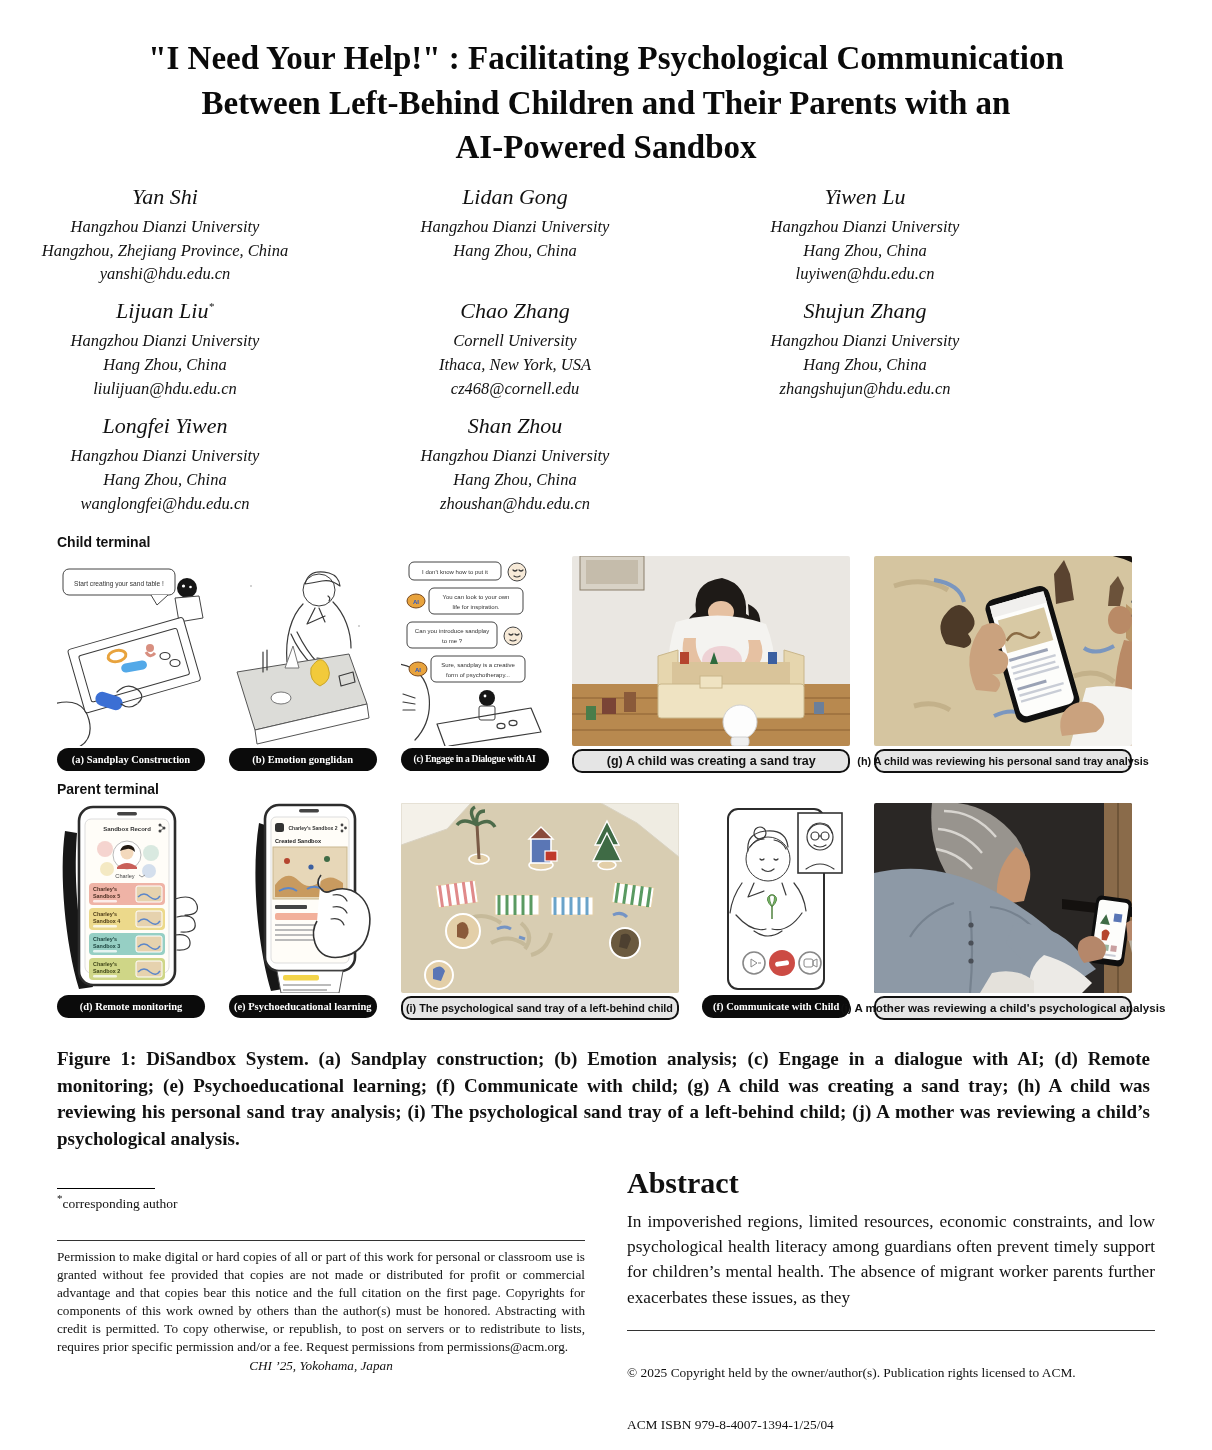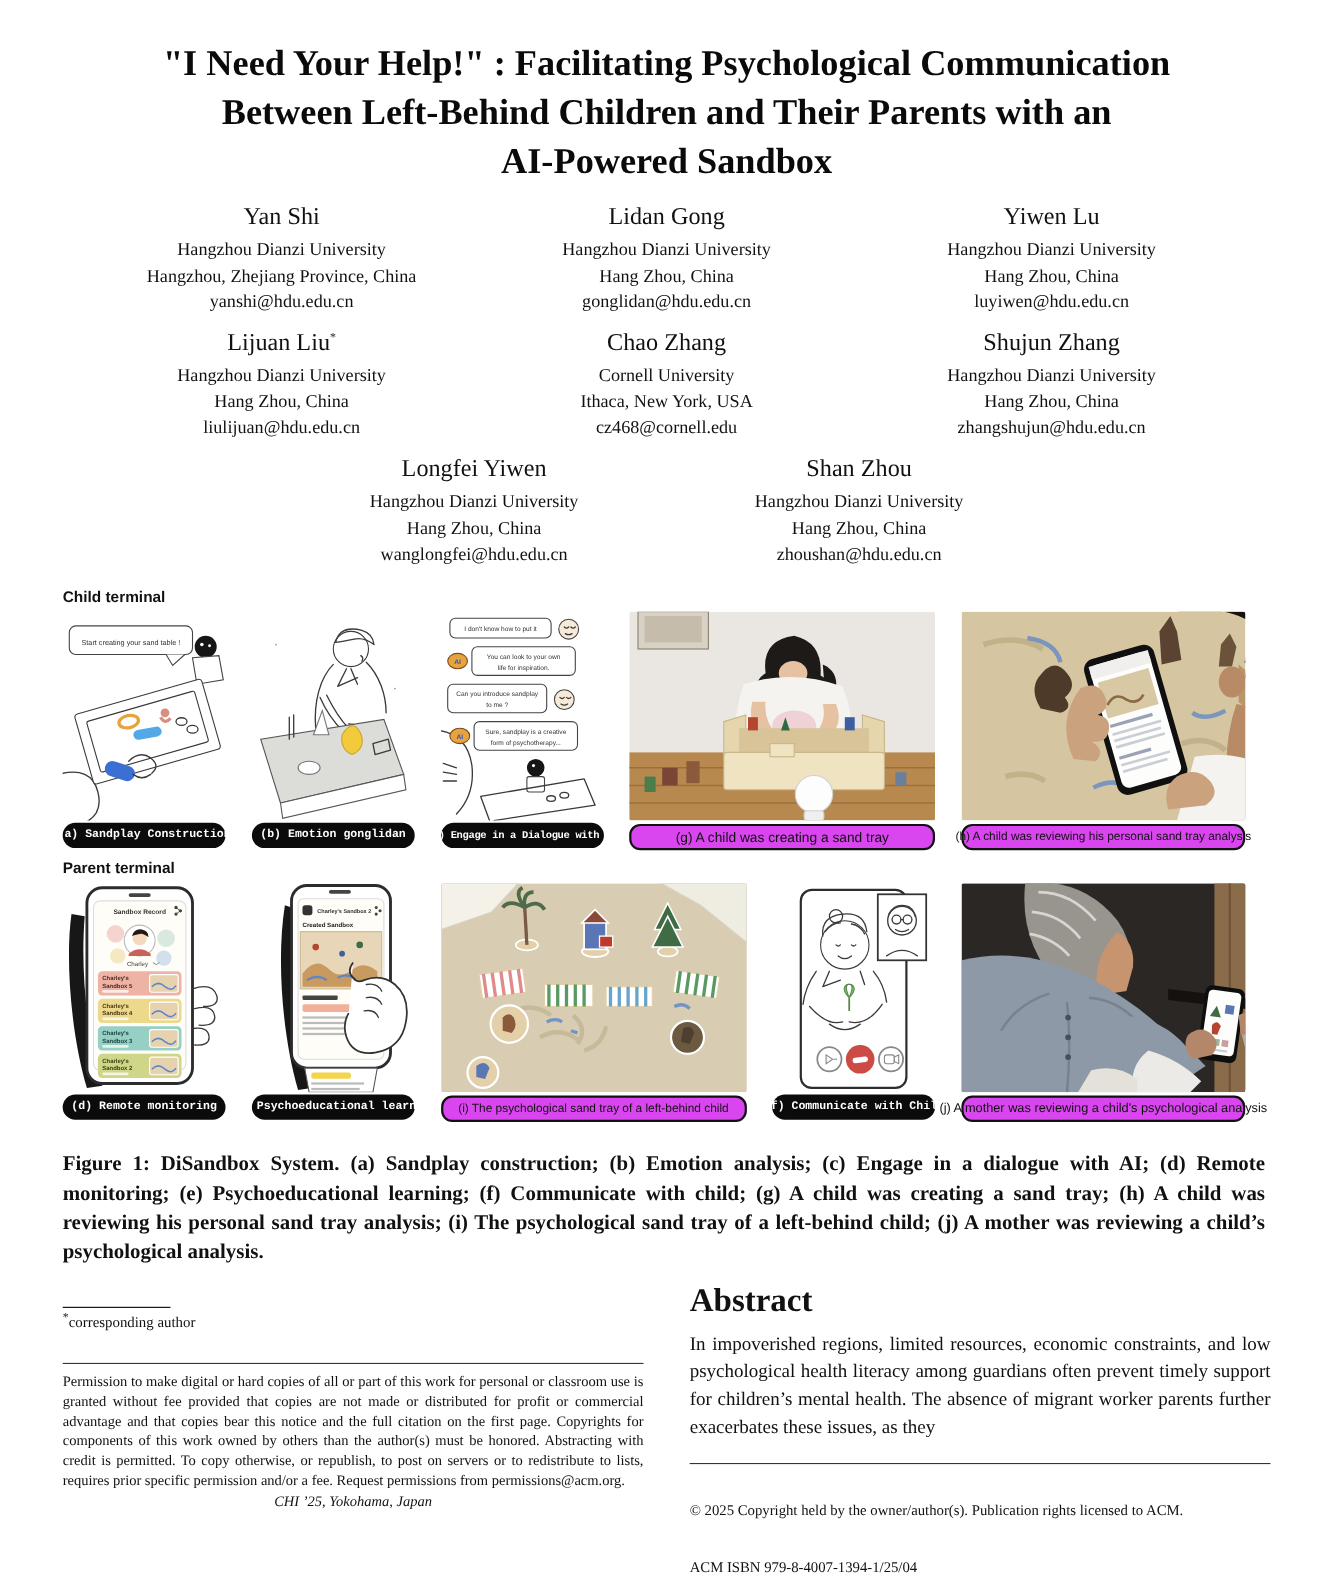--- a/index.html
+++ b/index.html
@@ -1,41 +1,41 @@
 <!DOCTYPE html>
 <html><head>
 <meta charset="utf-8">
 <style>
   html,body{margin:0;padding:0;background:#ffffff;}
   .page{position:relative;width:1212px;height:1450px;background:#fff;overflow:hidden;
         font-family:"Liberation Serif", serif;color:#111;}
   
   .title{margin:36px 70px 0;text-align:center;font-weight:bold;font-size:33px;line-height:1.35;color:#0a0a0a;}
   .authors{margin-top:14px;}
-  .authors-row{display:flex;justify-content:center;gap:20px;margin-top:12px;}
+  .authors-row{display:flex;gap:20px;margin-top:12px;font-style:italic;}
   .author{width:330px;text-align:center;}
   .author-name{font-size:22px;margin-bottom:5px;}
   .author-line{font-size:16.5px;line-height:1.45;}
   sup{font-size:11px;}
   
   .figure{margin:18px 57px 0;width:1075px;}
   .fig-label{font-family:"Liberation Sans", sans-serif;font-weight:bold;font-size:14px;margin:2px 0 6px;}
   .fig-row{display:flex;justify-content:space-between;}
   .panel{display:flex;flex-direction:column;}
   .panel.sk{width:148px;}
   .panel.ph1{width:278px;}
   .panel.ph2{width:258px;}
   .art{height:190px;position:relative;background:#fff;}
   .photo{height:190px;border-radius:2px;overflow:hidden;position:relative;}
   .pill{margin-top:2px;height:23px;border-radius:12px;background:#0b0b0b;color:#fff;
-        font-family:Liberation Mono, monospace;font-weight:bold;font-size:10.5px;
+        font-family:Liberation Serif, serif;font-weight:bold;font-size:10.5px;
         display:flex;align-items:center;justify-content:center;white-space:nowrap;}
   .pill.tight{font-size:9.5px;letter-spacing:-0.3px;}
-  .photo-cap{margin-top:3px;height:20px;border:2px solid #111;border-radius:10px;background:#d946ef;
-        font-family:"Liberation Sans", sans-serif;font-weight:normal;font-size:12.5px;color:#111;
+  .photo-cap{margin-top:3px;height:20px;border:2px solid #111;border-radius:10px;background:#e5e5e5;
+        font-family:"Liberation Sans", sans-serif;font-weight:bold;font-size:12.5px;color:#111;
         display:flex;align-items:center;justify-content:center;white-space:nowrap;}
   .photo-cap.sm{font-size:10.8px;}
   .photo-cap.md{font-size:11.6px;}
   .parent-row{margin-top:8px;}
   
   .fig-caption{margin:26px 57px 0;width:1093px;font-weight:bold;font-size:19px;line-height:1.4;text-align:justify;}
   
   .cols{display:flex;margin:14px 57px 0;gap:42px;}
   .col{width:538px;}
   .fn-rule{width:98px;border-top:1.2px solid #000;margin-top:22px;}
@@ -66,21 +66,20 @@
       <div class="author">
         <div class="author-name">Yan Shi</div>
         <div class="author-line">Hangzhou Dianzi University</div>
         <div class="author-line">Hangzhou, Zhejiang Province, China</div>
         <div class="author-line">yanshi@hdu.edu.cn</div>
       </div>
       <div class="author">
         <div class="author-name">Lidan Gong</div>
         <div class="author-line">Hangzhou Dianzi University</div>
         <div class="author-line">Hang Zhou, China</div>
-        <div class="author-line">gonglidan@hdu.edu.cn</div>
       </div>
       <div class="author">
         <div class="author-name">Yiwen Lu</div>
         <div class="author-line">Hangzhou Dianzi University</div>
         <div class="author-line">Hang Zhou, China</div>
         <div class="author-line">luyiwen@hdu.edu.cn</div>
       </div>
     </div>
     <div class="authors-row">
       <div class="author">

